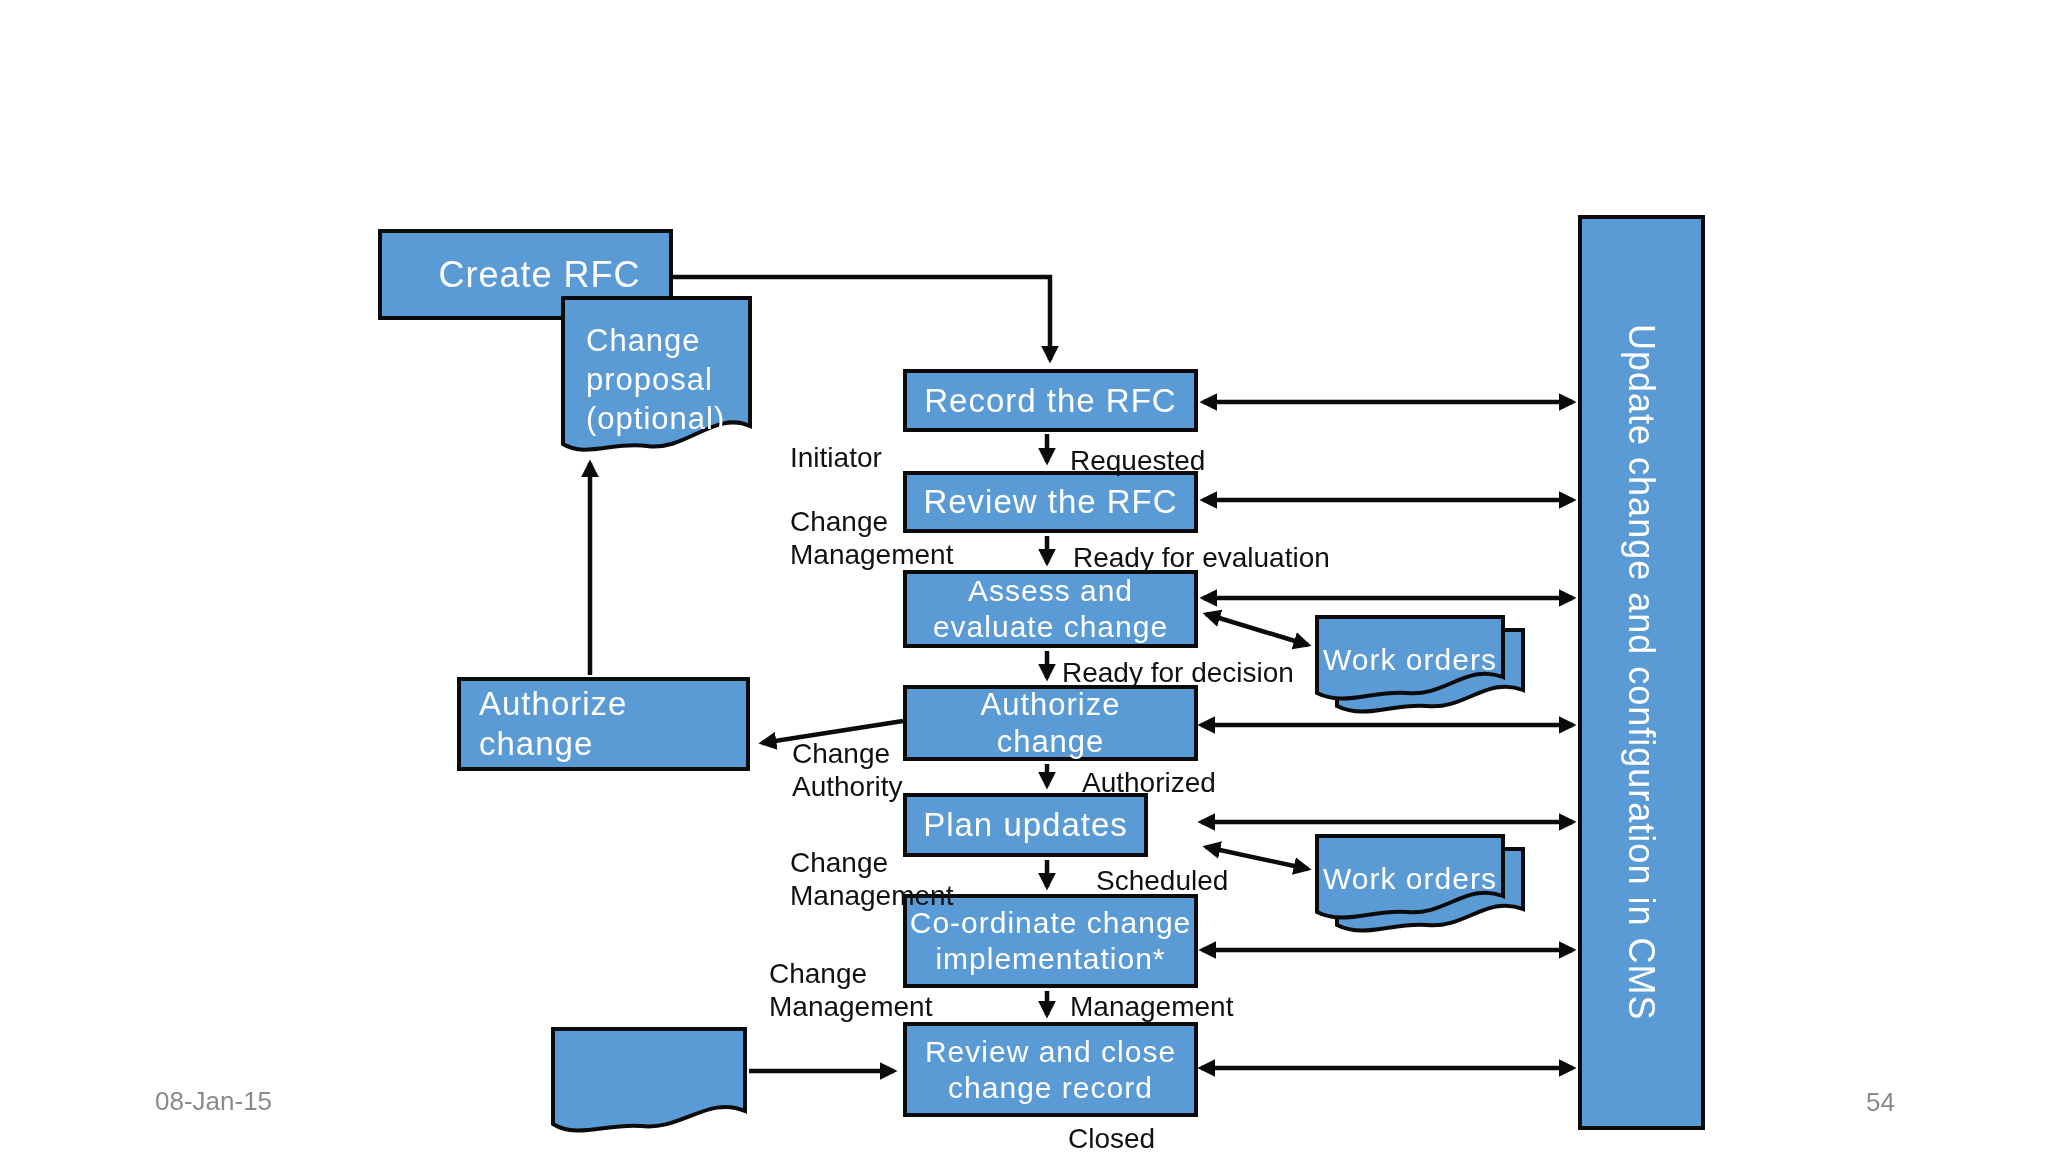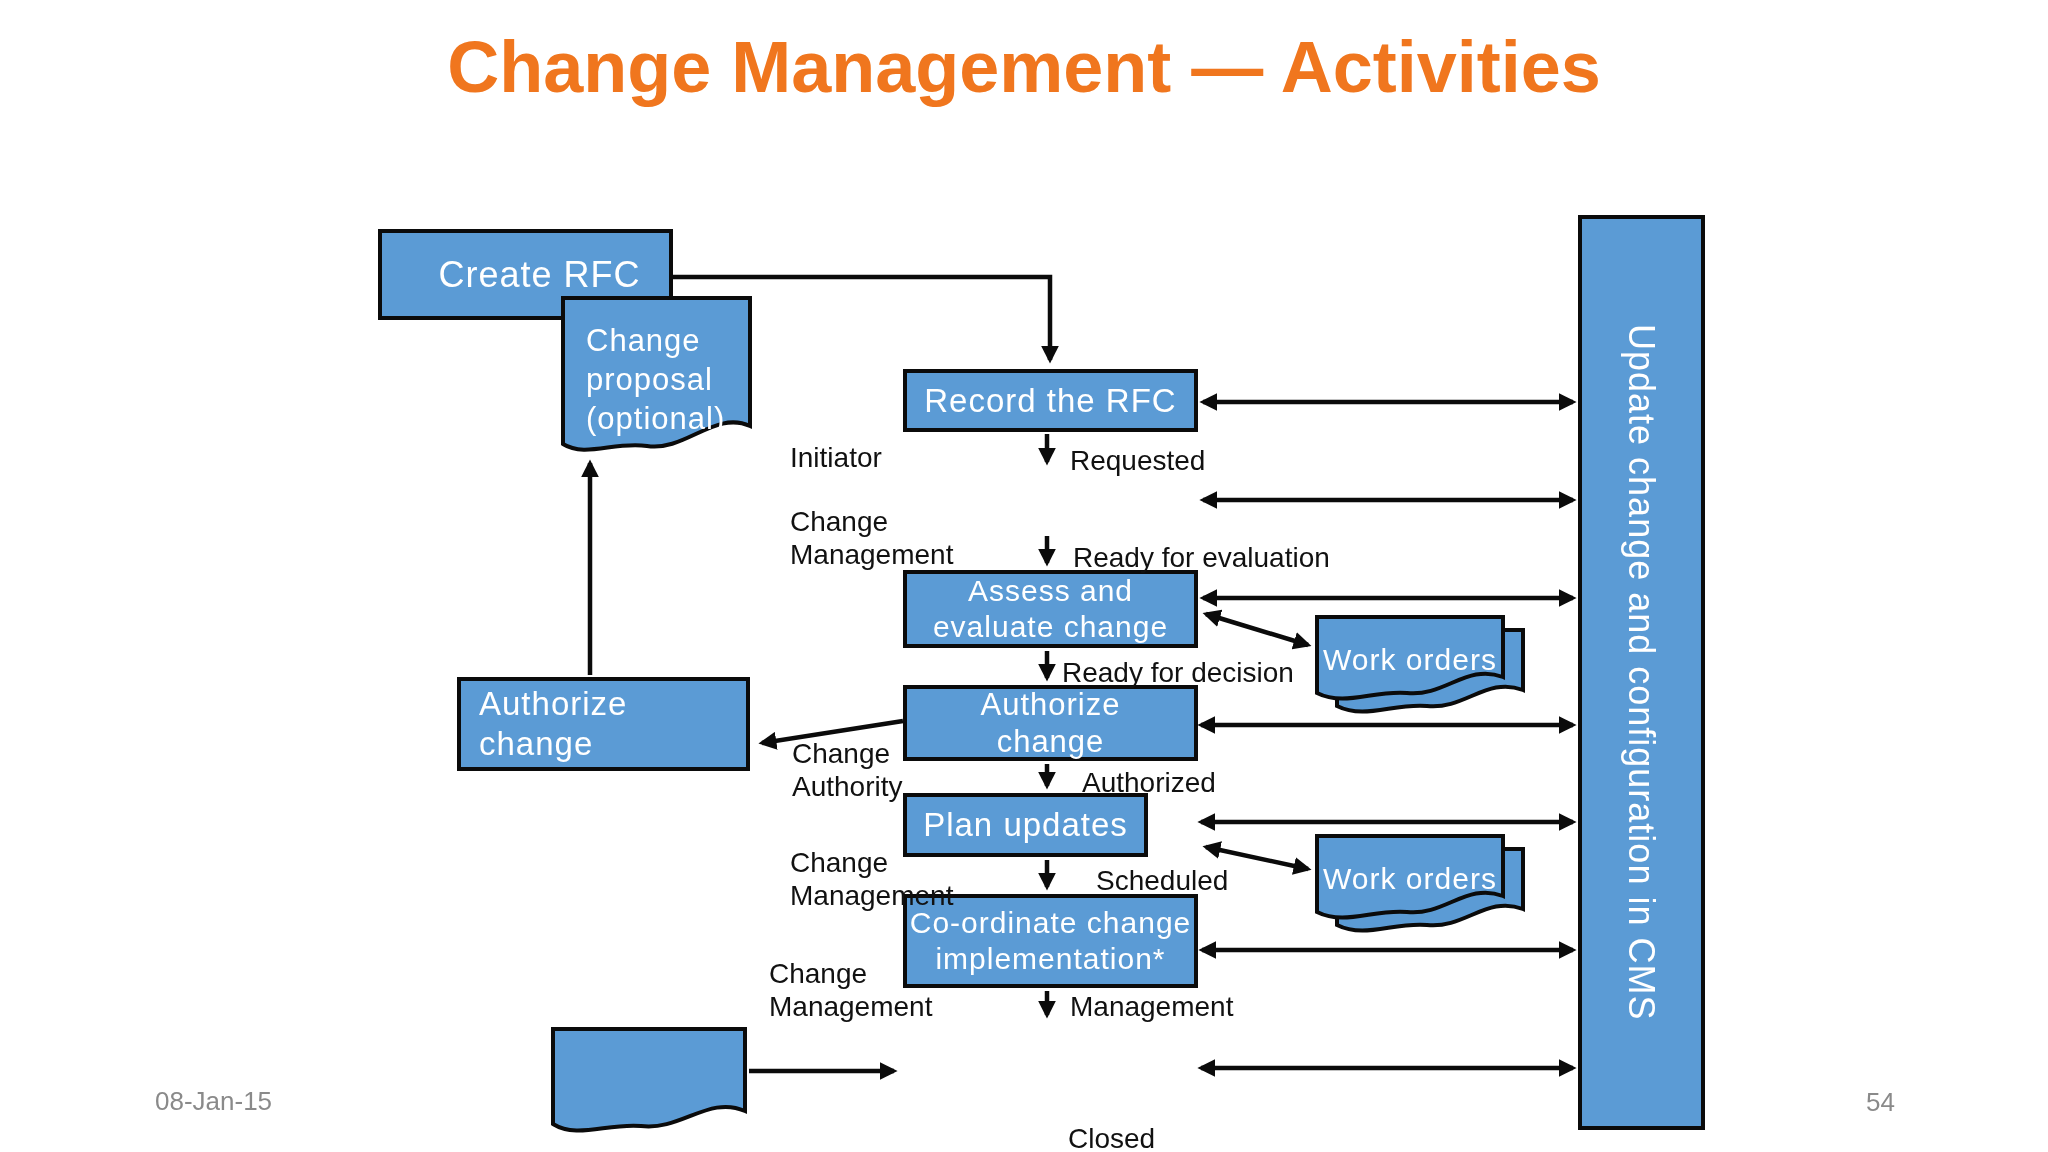--- a/index.html
+++ b/index.html
@@ -40,38 +40,40 @@
     position:absolute;color:var(--black);white-space:pre-line;
     font-size:28px;line-height:1.18;z-index:3;
   }
   .footer{position:absolute;color:var(--gray);font-size:26px;z-index:1;}
 </style>
 </head>
 <body>
 
 <div class="slide">
 
-  <div class="title">Change Management — Activities</div>
 
   <div class="box" style="left:378px;top:229px;width:295px;height:91px;font-size:36px;padding-left:28px;">Create RFC</div>
 
   <div class="box" style="left:903px;top:369px;width:295px;height:63px;font-size:33px;">Record the RFC</div>
 
+  <div class="box" style="left:903px;top:471px;width:295px;height:62px;font-size:33px;">Review the RFC</div>
 
   <div class="box" style="left:903px;top:570px;width:295px;height:78px;font-size:30px;">Assess and
 evaluate change</div>
 
   <div class="box" style="left:903px;top:685px;width:295px;height:76px;font-size:31px;">Authorize
 change</div>
 
   <div class="box" style="left:903px;top:793px;width:245px;height:64px;font-size:33px;">Plan updates</div>
 
   <div class="box" style="left:903px;top:894px;width:295px;height:94px;font-size:30px;">Co-ordinate change
 implementation*</div>
 
+  <div class="box" style="left:903px;top:1022px;width:295px;height:95px;font-size:30px;">Review and close
+change record</div>
 
   <div class="box left-align" style="left:457px;top:677px;width:293px;height:94px;font-size:33px;">Authorize
 change</div>
 
   <div class="box vertical" style="left:1578px;top:215px;width:127px;height:915px;font-size:36px;">Update change and configuration in CMS</div>
 
   <svg class="overlay" width="2048" height="1152" viewBox="0 0 2048 1152">
     <defs>
       <marker id="ah" viewBox="0 0 10 10" refX="8" refY="5" markerWidth="4" markerHeight="4" orient="auto-start-reverse">
         <path d="M0,0 L10,5 L0,10 Z" class="ah"></path>

